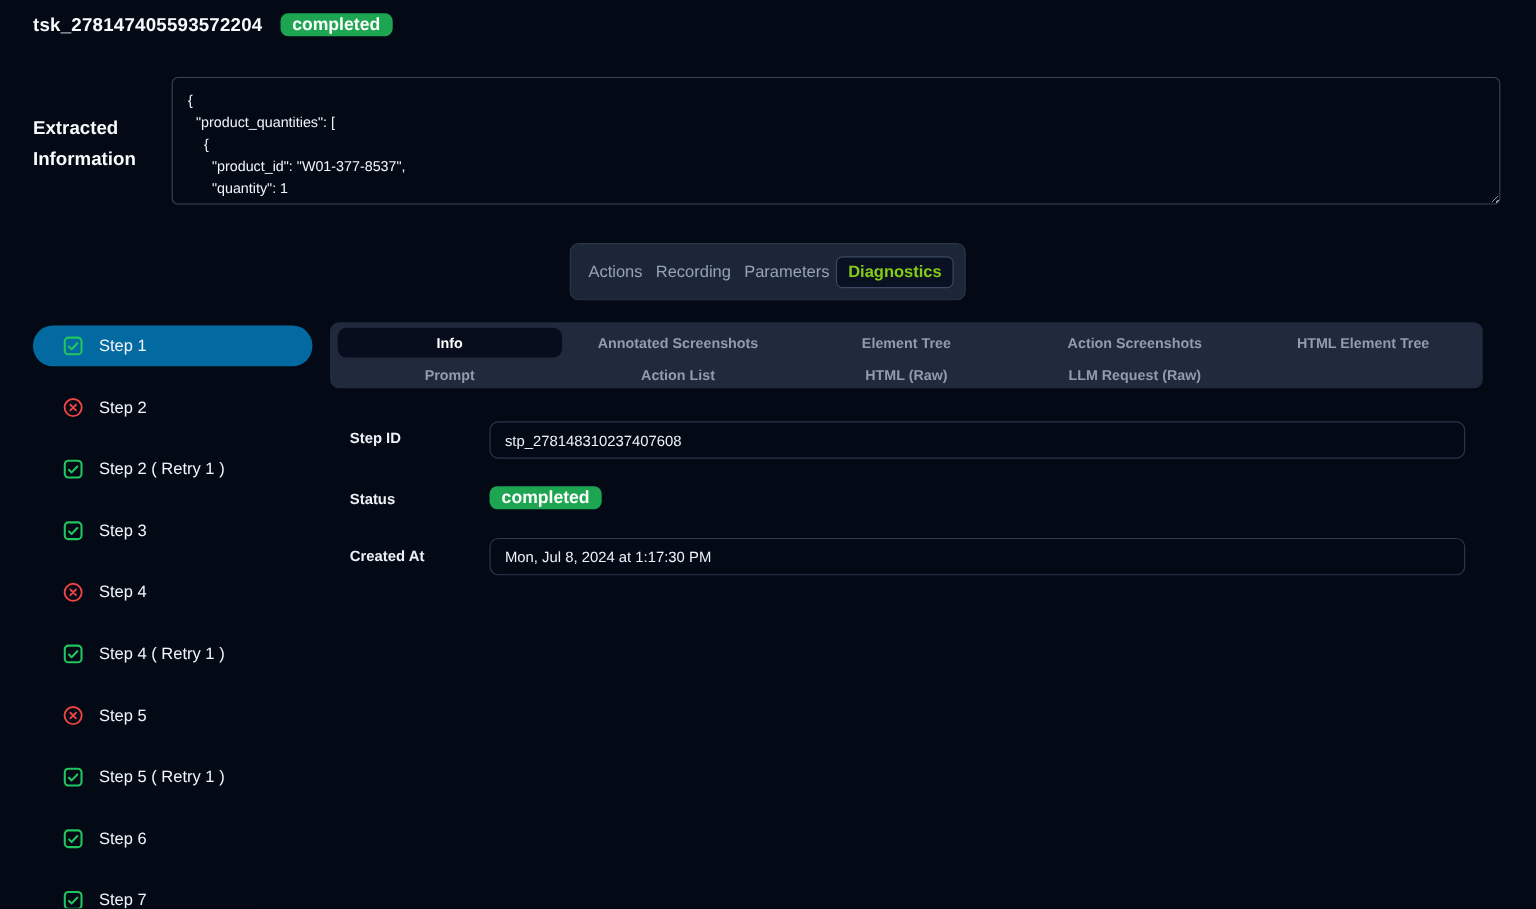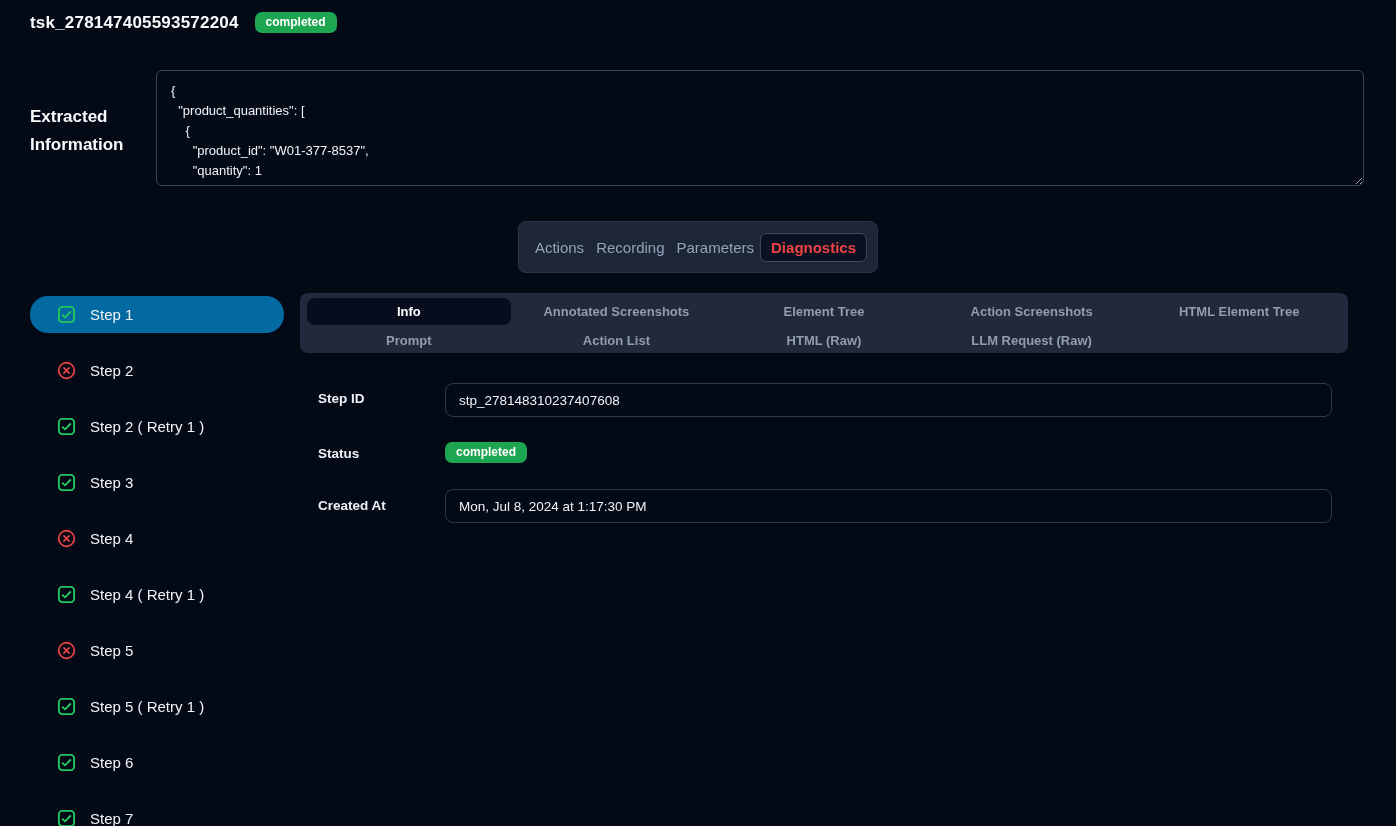--- a/index.html
+++ b/index.html
@@ -28,21 +28,21 @@
   }
   .title {
     font-size: 17px;
     font-weight: 700;
     letter-spacing: 0.2px;
     color: #f8fafc;
   }
   .badge {
     background: var(--success-green-badge);
     color: #ffffff;
-    font-size: 12px;
+    font-size: 16px;
     font-weight: 700;
     padding: 4px 11px;
     border-radius: 7px;
     display: inline-block;
     line-height: 13px;
   }
 
   
   .extracted-label {
     position: absolute;
@@ -91,21 +91,21 @@
   }
   .tab {
     color: #94a3b8;
     font-size: 15px;
     padding: 5px 5px;
     border: 1px solid transparent;
     cursor: pointer;
     white-space: nowrap;
   }
   .tab.active {
-    color: #ef4444;
+    color: #84cc16;
     font-weight: 700;
     background: #0a1122;
     border: 1px solid #3d4a64;
     border-radius: 6px;
     padding: 5px 10px;
   }
 
   
   .steps {
     position: absolute;

